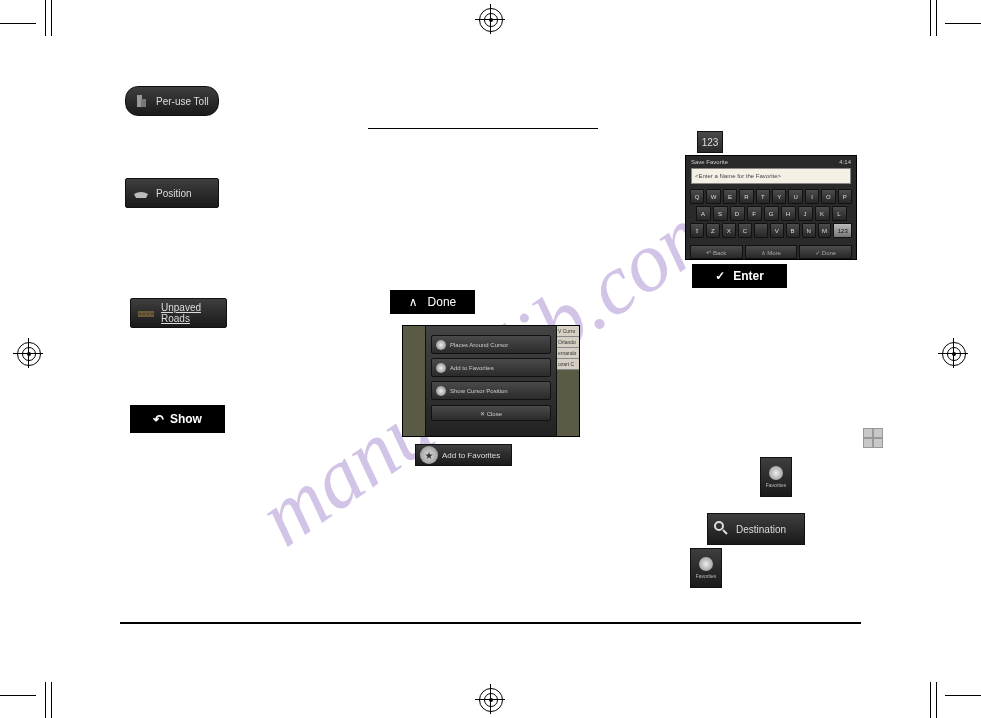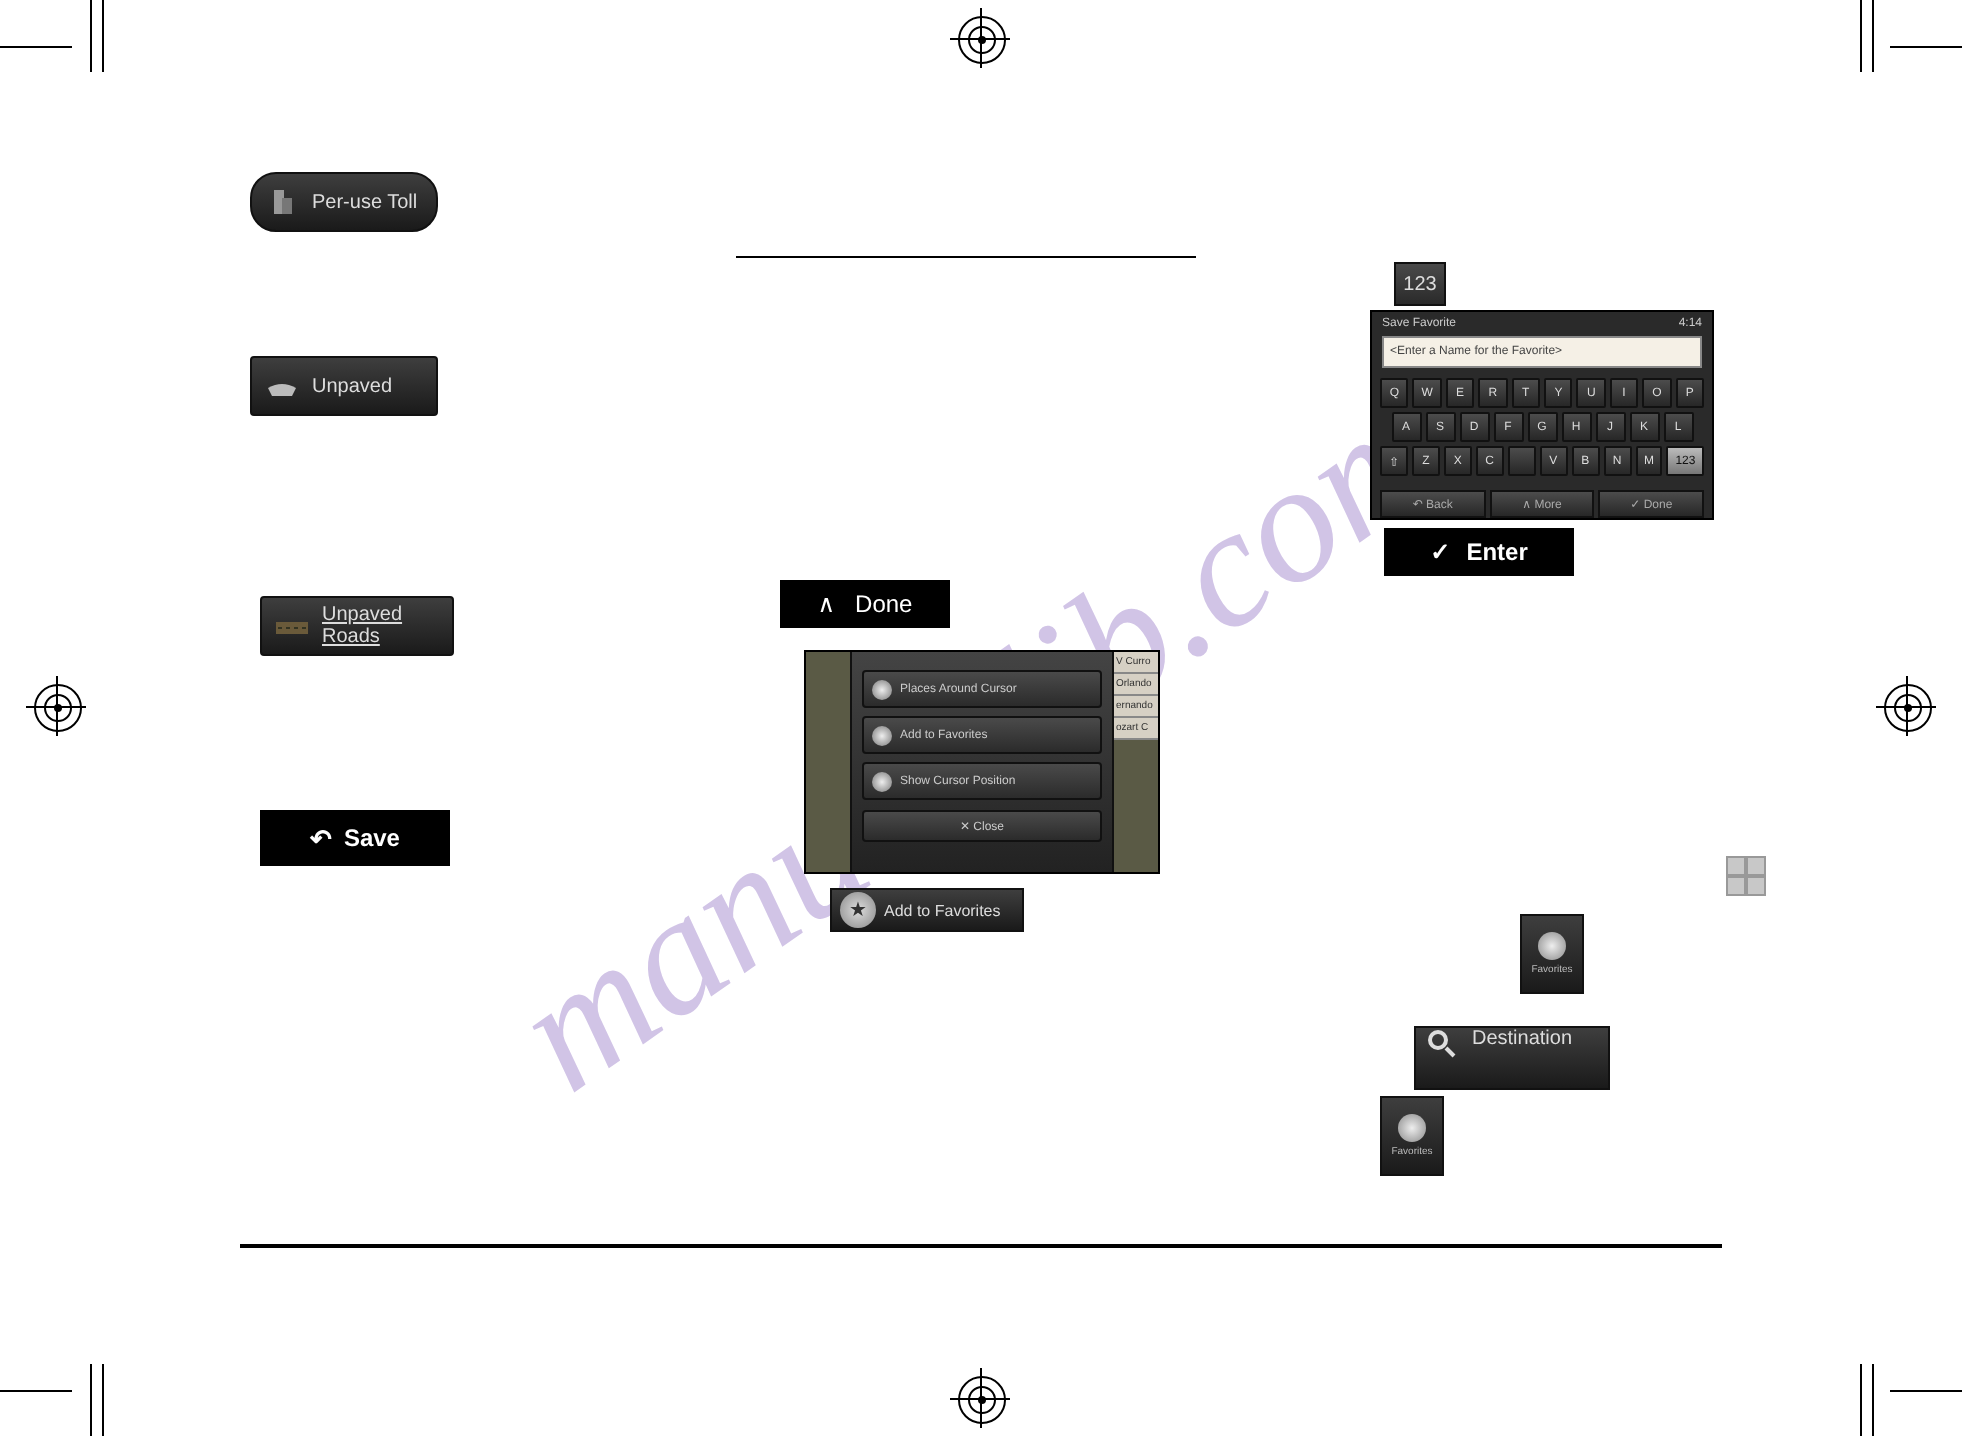--- a/index.html
+++ b/index.html
@@ -98,21 +98,21 @@
   background:linear-gradient(#3e3e3e,#1a1a1a); border:1px solid #111;
   display:flex; align-items:center; color:#ddd; font-size:8px;
   z-index:3;
 }
 .addfav .staricon { width:18px; height:18px; background:radial-gradient(#ddd,#888); border-radius:50%; margin:0 4px; display:flex;align-items:center;justify-content:center;color:#333;font-size:10px;}
 
 
 .dest-btn {
   position:absolute; left:707px; top:513px; width:96px; height:30px;
   background:linear-gradient(#3e3e3e,#1a1a1a); border:1px solid #111;
-  display:flex;align-items:flex-start;color:#ddd;font-size:10px;
+  display:flex;align-items:center;color:#ddd;font-size:10px;
   z-index:3;
 }
 .dest-btn .mag { width:18px; margin:0 5px;}
 
 
 .fav-tile {
   position:absolute; width:30px; height:38px;
   background:linear-gradient(#3e3e3e,#1a1a1a); border:1px solid #111;
   display:flex; flex-direction:column; align-items:center; justify-content:center;
   z-index:3;
@@ -267,36 +267,36 @@
   </span>
   <span class="label">Per-use Toll</span>
 </div>
 
 <div class="ui-btn ferrybtn">
   <span class="icon">
     <svg width="18" height="14">
         <path d="M2 8 Q9 4 16 8 L14 12 L4 12 Z" fill="#bbb"></path>
       </svg>
   </span>
-  <span class="label">Unpaved</span>
+  <span class="label">Position</span>
 </div>
 
 <div class="ui-btn unpaved">
   <span class="icon">
     <svg width="18" height="14">
         <rect x="1" y="5" width="16" height="6" fill="#6a5a3a"></rect>
         <line x1="2" y1="8" x2="16" y2="8" stroke="#332" stroke-width="1" stroke-dasharray="2 2"></line>
       </svg>
   </span>
   <span class="label">Unpaved Roads</span>
 </div>
 
 <div class="back-btn">
   <span class="ret">↶</span>
-  <span>Save</span>
+  <span>Show</span>
 </div>
 
 <div class="more-btn">
   <span class="chev">∧</span>
   <span>Done</span>
 </div>
 
 <div class="done-btn">
   <span class="chk">✓</span>
   <span>Enter</span>

